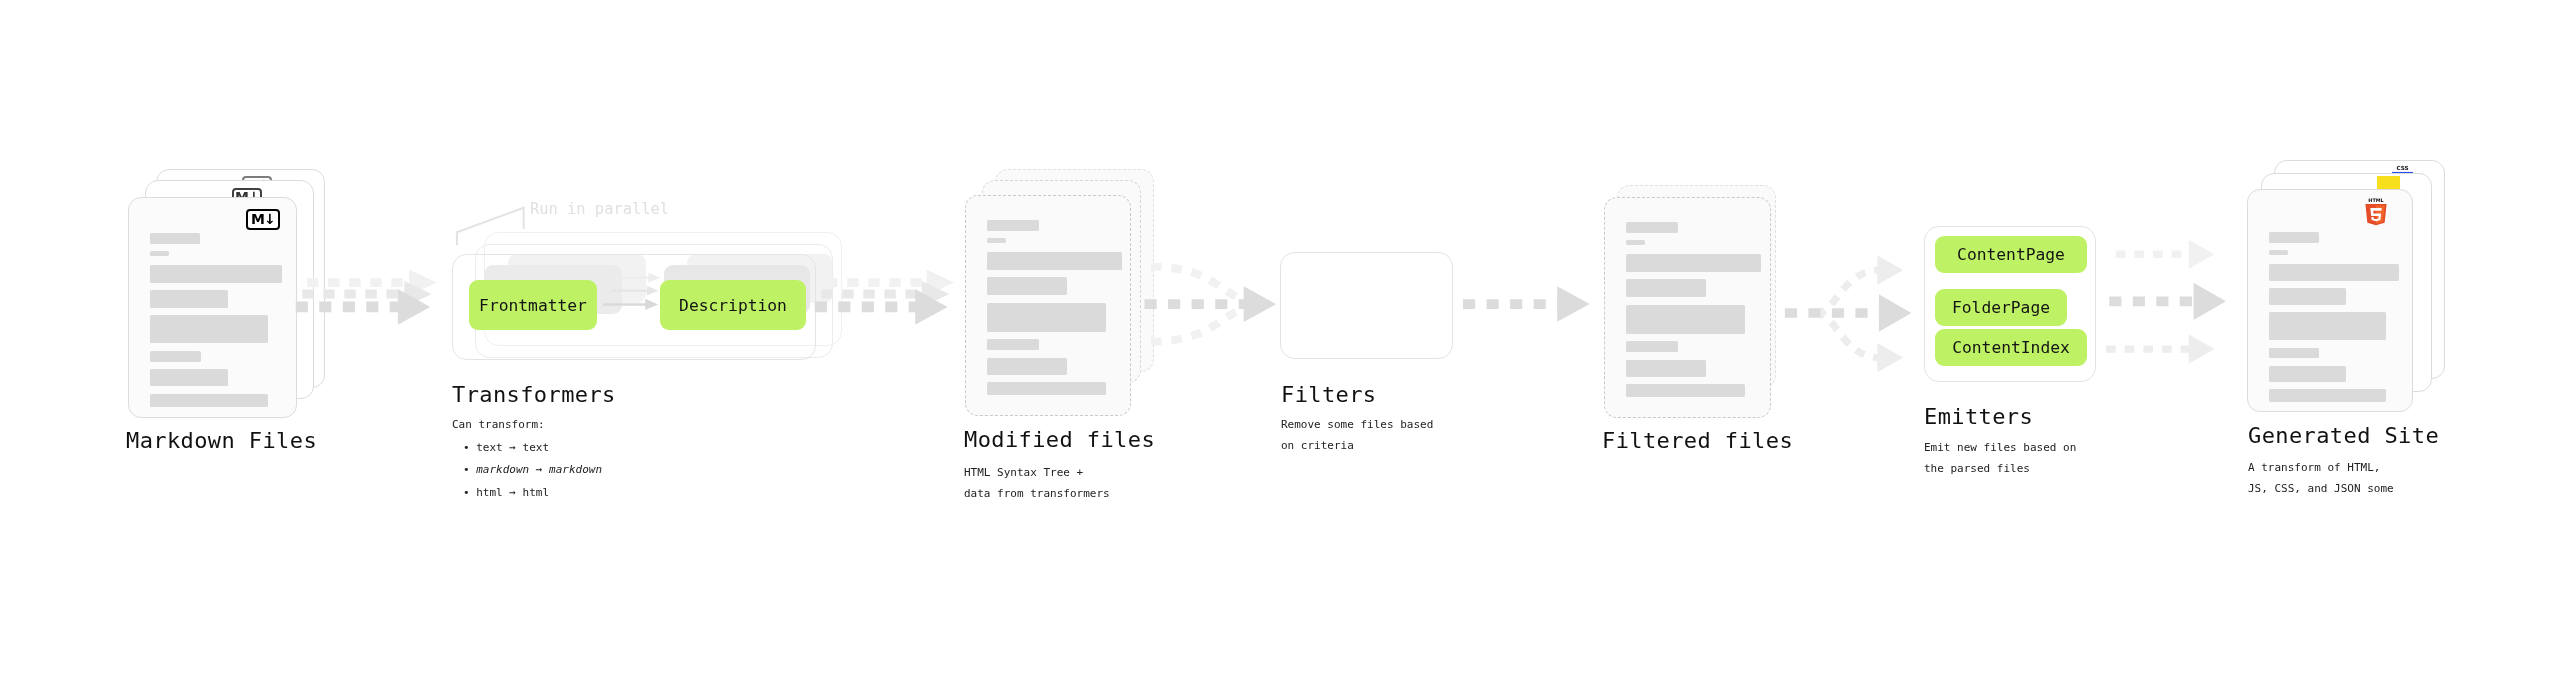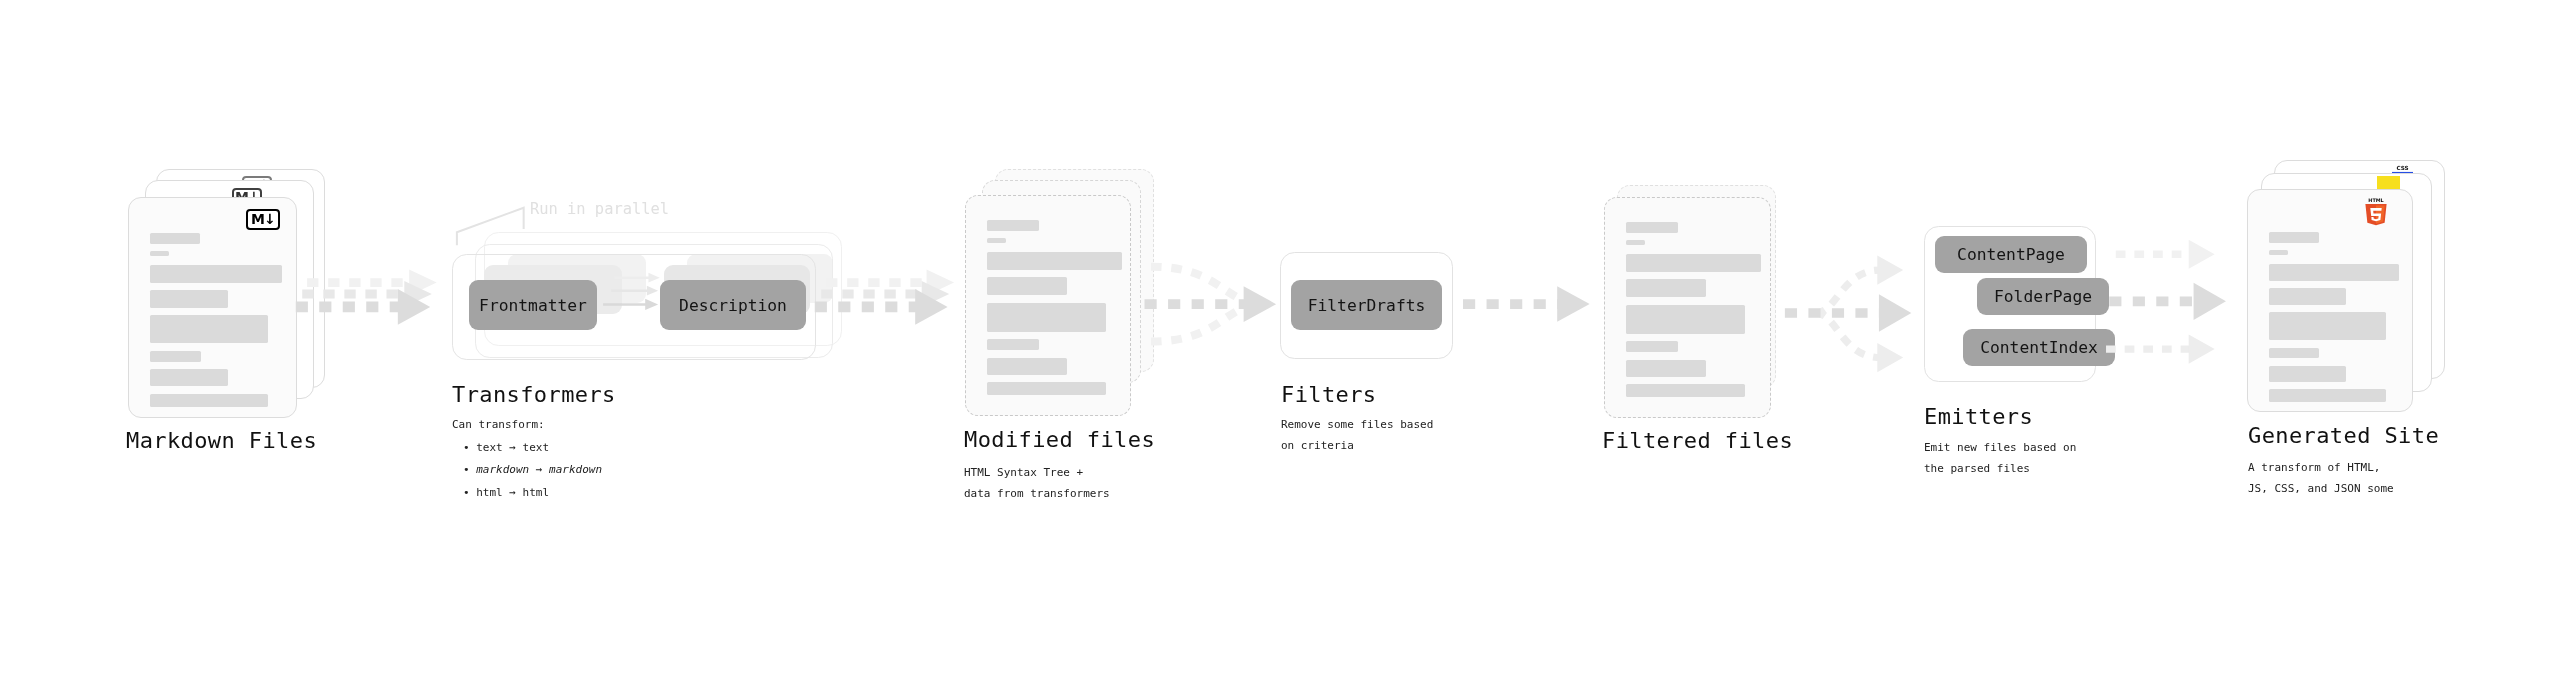--- a/index.html
+++ b/index.html
@@ -30,21 +30,21 @@
     position:absolute;font-size:11px;color:#222;line-height:1.45;
     white-space:pre;
   }
 
   
   .groupbox{
     position:absolute;box-sizing:border-box;border:1.6px solid #e2e2e2;
     border-radius:14.6px;background:#ffffff;
   }
   .pill{
-    position:absolute;box-sizing:border-box;background:#a3a3a3;
+    position:absolute;box-sizing:border-box;background:#bef264;
     border-radius:9px;display:flex;align-items:center;justify-content:center;
     font-size:16.3px;color:#141414;white-space:nowrap;
   }
 
   
   .tgroup{position:absolute;box-sizing:border-box;border:1.6px solid #ececec;border-radius:14.6px;background:transparent;}
   .tpill{position:absolute;box-sizing:border-box;border-radius:9px;display:flex;align-items:center;justify-content:center;font-size:16.3px;white-space:nowrap;}
 
   svg{position:absolute;overflow:visible;}
   .runlabel{position:absolute;font-size:15.4px;color:#e0e0e0;white-space:nowrap;}
@@ -173,21 +173,20 @@
   <svg style="left:1138px;top:252px;width:143px;height:114px;" viewBox="0 0 176 140">
     <g fill="none">
       <path d="M16 18 C 90 18, 100 50, 140 64" stroke="#f1f1f1" stroke-width="10" stroke-dasharray="13 12"></path>
       <path d="M16 110 C 90 110, 100 78, 140 64" stroke="#f1f1f1" stroke-width="10" stroke-dasharray="13 12"></path>
       <line x1="8" y1="64" x2="134" y2="64" stroke="#dcdcdc" stroke-width="12" stroke-dasharray="15 14"></line>
       <polygon points="130,42 170,64 130,86" fill="#dcdcdc"></polygon>
     </g>
   </svg>
 
   <div class="groupbox" style="left:1280px;top:252px;width:173px;height:107px;"></div>
-  <div class="pill" style="left:1291px;top:280px;width:151px;height:50px;">FilterDrafts</div>
   <div class="title" style="left:1281px;top:382px;">Filters</div>
   <div class="sub" style="left:1281px;top:417px;">Remove some files based</div>
   <div class="sub" style="left:1281px;top:438px;">on criteria</div>
 
   <svg style="left:1463px;top:286px;width:138px;height:49px;" viewBox="0 0 170 60">
     <g fill="none">
       <line x1="0" y1="22" x2="120" y2="22" stroke="#dcdcdc" stroke-width="12" stroke-dasharray="15 14"></line>
       <polygon points="116,0 156,22 116,44" fill="#dcdcdc"></polygon>
     </g>
   </svg>
@@ -215,22 +214,22 @@
       <polygon points="120,24 152,42 120,60" fill="#ededed"></polygon>
       <path d="M44 95 C 70 95, 76 150, 124 150" stroke="#ededed" stroke-width="9" stroke-dasharray="12 11"></path>
       <polygon points="120,132 152,150 120,168" fill="#ededed"></polygon>
       <line x1="6" y1="95" x2="126" y2="95" stroke="#dcdcdc" stroke-width="12" stroke-dasharray="15 14"></line>
       <polygon points="122,72 162,95 122,118" fill="#dcdcdc"></polygon>
     </g>
   </svg>
 
   <div class="groupbox" style="left:1924px;top:226px;width:172px;height:156px;"></div>
   <div class="pill" style="left:1935px;top:236px;width:152px;height:37px;">ContentPage</div>
-  <div class="pill" style="left:1935px;top:278px;width:132px;height:37px;margin-left:42px;">FolderPage</div>
-  <div class="pill" style="left:1935px;top:329px;width:152px;height:37px;margin-left:28px;">ContentIndex</div>
+  <div class="pill" style="left:1935px;top:289px;width:132px;height:37px;">FolderPage</div>
+  <div class="pill" style="left:1935px;top:329px;width:152px;height:37px;">ContentIndex</div>
   <div class="title" style="left:1924px;top:404px;">Emitters</div>
   <div class="sub" style="left:1924px;top:440px;">Emit new files based on</div>
   <div class="sub" style="left:1924px;top:461px;">the parsed files</div>
 
   <svg style="left:2106px;top:234px;width:150px;height:154px;" viewBox="0 0 185 190">
     <g fill="none">
       <line x1="12" y1="25" x2="106" y2="25" stroke="#f1f1f1" stroke-width="9" stroke-dasharray="12 11"></line>
       <polygon points="102,7 134,25 102,43" fill="#f1f1f1"></polygon>
       <line x1="4" y1="83" x2="112" y2="83" stroke="#dcdcdc" stroke-width="12" stroke-dasharray="15 14"></line>
       <polygon points="108,60 148,83 108,106" fill="#dcdcdc"></polygon>

